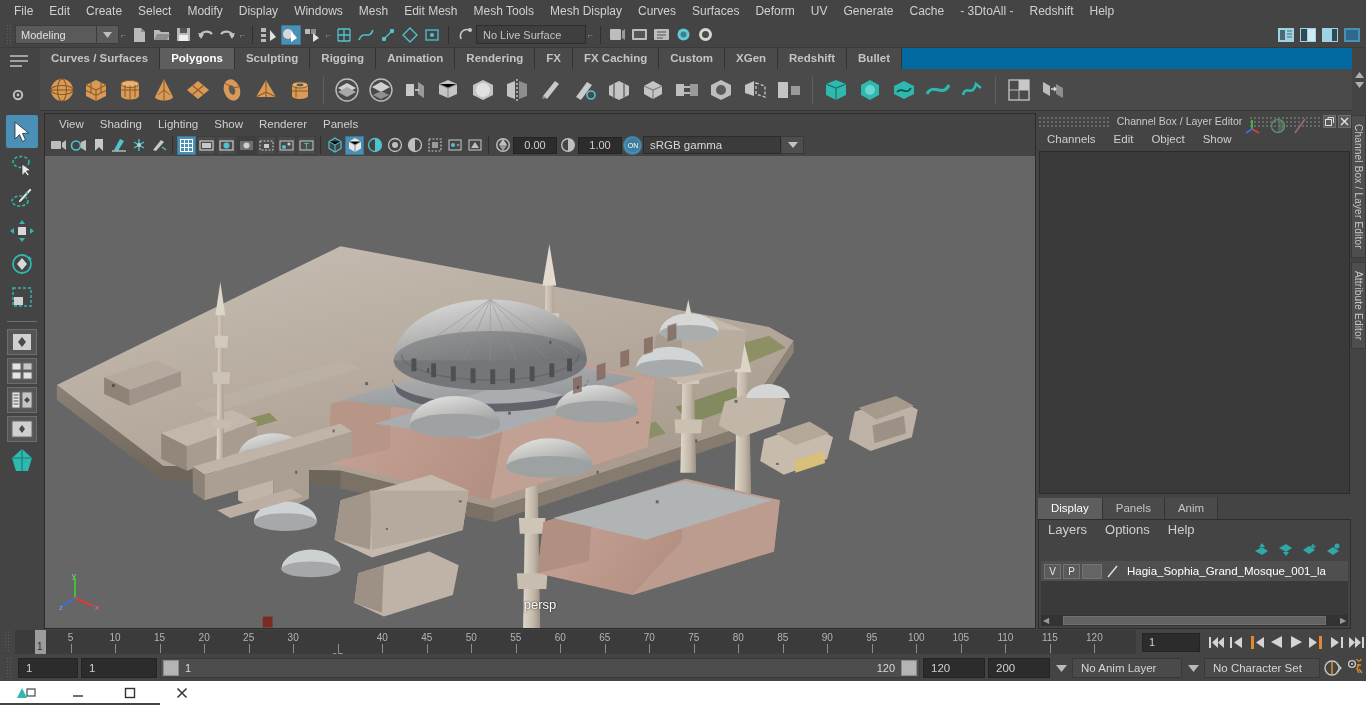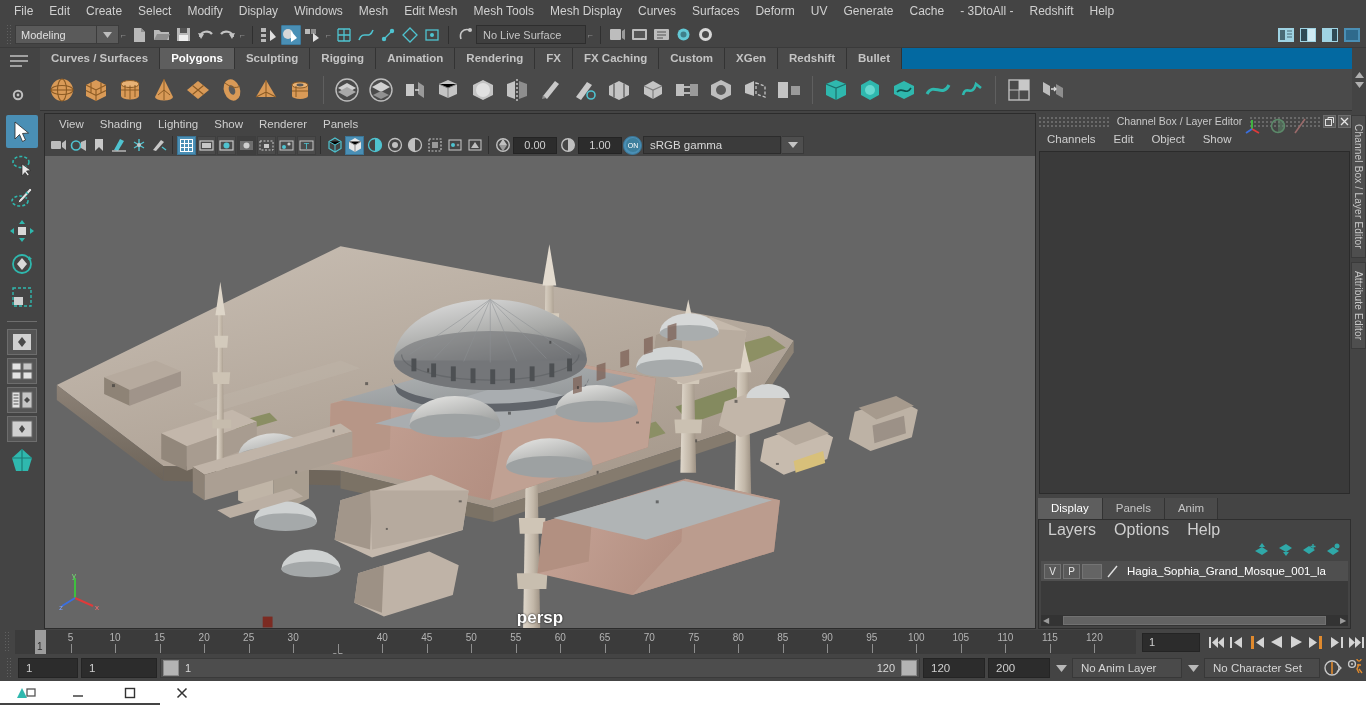--- a/index.html
+++ b/index.html
@@ -98,43 +98,43 @@
            background:transparent; flex:none;}
   .vicon.bx { background:#4b4b4b; border:1px solid #3e3e3e; }
   .vicon.on { background:#4a8fb5; border:1px solid #3b7596; }
   .vnum { height:17px; width:44px; background:#2c2c2c; border:1px solid #242424; color:#cfcfcf;
           font-size:11px; display:flex; align-items:center; justify-content:center; flex:none;}
   .vcm { height:18px; width:138px; background:#3b3b3b; border:1px solid #2c2c2c; color:#d8d8d8;
          font-size:11.5px; display:flex; align-items:center; padding-left:6px; flex:none;}
   .vcm-arrow { width:22px; height:18px; background:#4e4e4e; border:1px solid #3a3a3a; border-left:none;
                display:flex; align-items:center; justify-content:center; flex:none;}
   .vcanvas { flex:1; position:relative; background:#666666; overflow:hidden; min-height:0;}
-  .persp-label { position:absolute; left:50%; transform:translateX(-50%); bottom:0;
-                 font-size:17px; font-weight:bold; color:#ffffff; text-shadow:0 0 2px #000;}
+  .persp-label { position:absolute; left:50%; transform:translateX(-50%); bottom:16px;
+                 font-size:13px; font-weight:normal; color:#ffffff; text-shadow:0 0 2px #000;}
   .axis-gizmo { position:absolute; left:14px; bottom:14px; width:46px; height:46px;}
 
   
   .rightcol { width:313px; flex:none; display:flex; flex-direction:column; background:#444; padding-top:2px;}
   .rtitlebar { height:16px; display:flex; align-items:center; background:#444444; flex:none; }
   .rdots { flex:1; height:11px; background-image: radial-gradient(#6f6f6f 1px, transparent 1px);
            background-size:4px 4px; opacity:.85;}
   .rtitle { font-size:10.5px; color:#c9c9c9; padding:0 7px; white-space:nowrap;}
   .rtb { width:13px; height:13px; background:#5a5a5a; border:1px solid #6e6e6e; margin-left:2px;
          display:flex;align-items:center;justify-content:center;}
   .rmenubar { height:20px; display:flex; align-items:center; background:#444; position:relative;}
   .rmenubar .rm { font-size:11.5px; color:#cfcfcf; padding:2px 9px;}
   .cb-icons { position:absolute; right:44px; top:-12px; display:flex; gap:7px; align-items:center;}
   .cbarea { flex:1; background:#3a3a3a; border:1px solid #2b2b2b; margin:2px 1px 0 1px; min-height:0;}
   .layertabs { height:21px; display:flex; align-items:flex-end; margin-top:4px; }
   .ltab { font-size:11.5px; padding:3px 13px 4px 13px; background:#4a4a4a; color:#c4c4c4;
           border-right:1px solid #333; height:21px; line-height:14px;}
   .ltab.active { background:#5e5e5e; color:#fff;}
   .layerbody { background:#444; border:1px solid #2e2e2e; flex:none; height:110px; display:flex; flex-direction:column;}
   .layermenu { height:19px; display:flex; align-items:center; }
-  .layermenu .lm { font-size:16px; color:#cfcfcf; padding:2px 9px;}
+  .layermenu .lm { font-size:13px; color:#cfcfcf; padding:2px 9px;}
   .layerbtns { height:20px; display:flex; align-items:center; justify-content:flex-end; padding-right:9px; gap:9px;}
   .layerlist { flex:1; background:#3a3a3a; margin:2px 2px 0 2px; overflow:hidden;}
   .layerrow { height:20px; display:flex; align-items:center; background:#4f4f4f; padding-left:3px; gap:2px;}
   .lchk { width:17px; height:15px; background:#5a5a5a; border:1px solid #747474; font-size:10px;
           display:flex; align-items:center; justify-content:center; color:#e6e6e6;}
   .lswatch { width:20px; height:15px; background:#646464; border:1px solid #747474;}
   .lname { font-size:11.5px; color:#ffffff; white-space:nowrap; overflow:hidden; padding-left:4px;}
   .hscroll { height:11px; background:#333; margin:0 2px 2px 2px; display:flex; align-items:center;}
   .hscroll-thumb { height:9px; background:#636363; border:1px solid #717171; flex:1; margin:0 12px;}
   .hscroll-arrow { width:10px; text-align:center; font-size:8px; color:#9a9a9a;}

